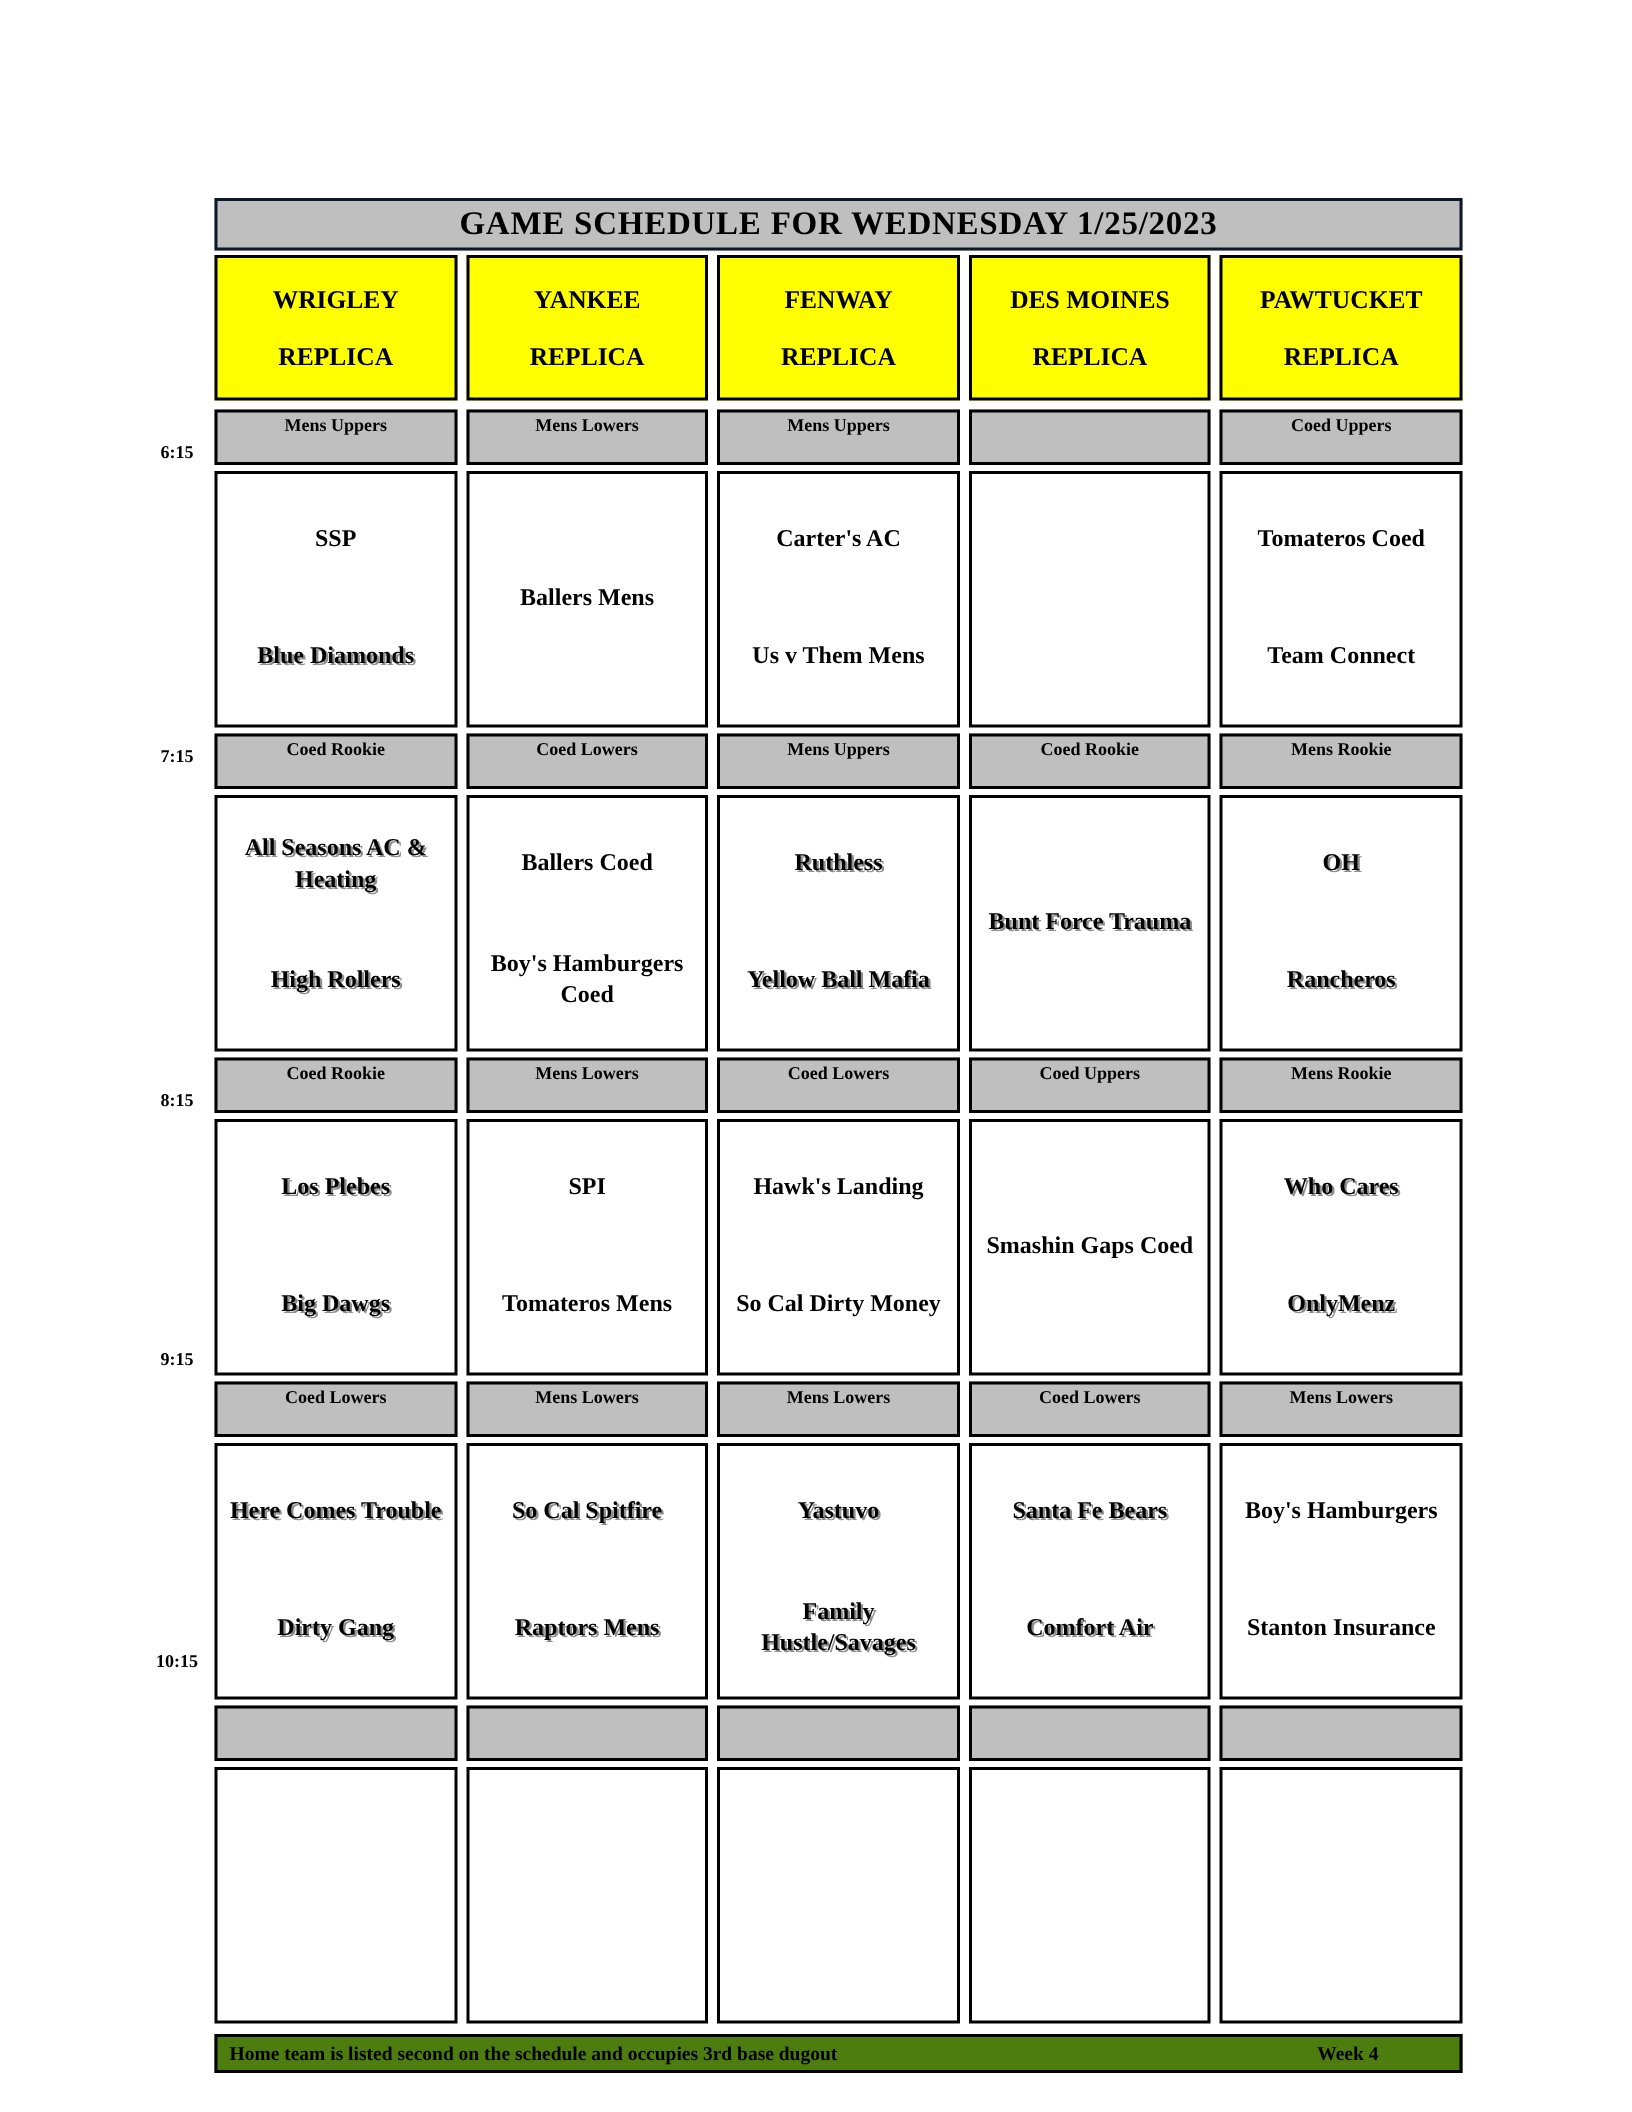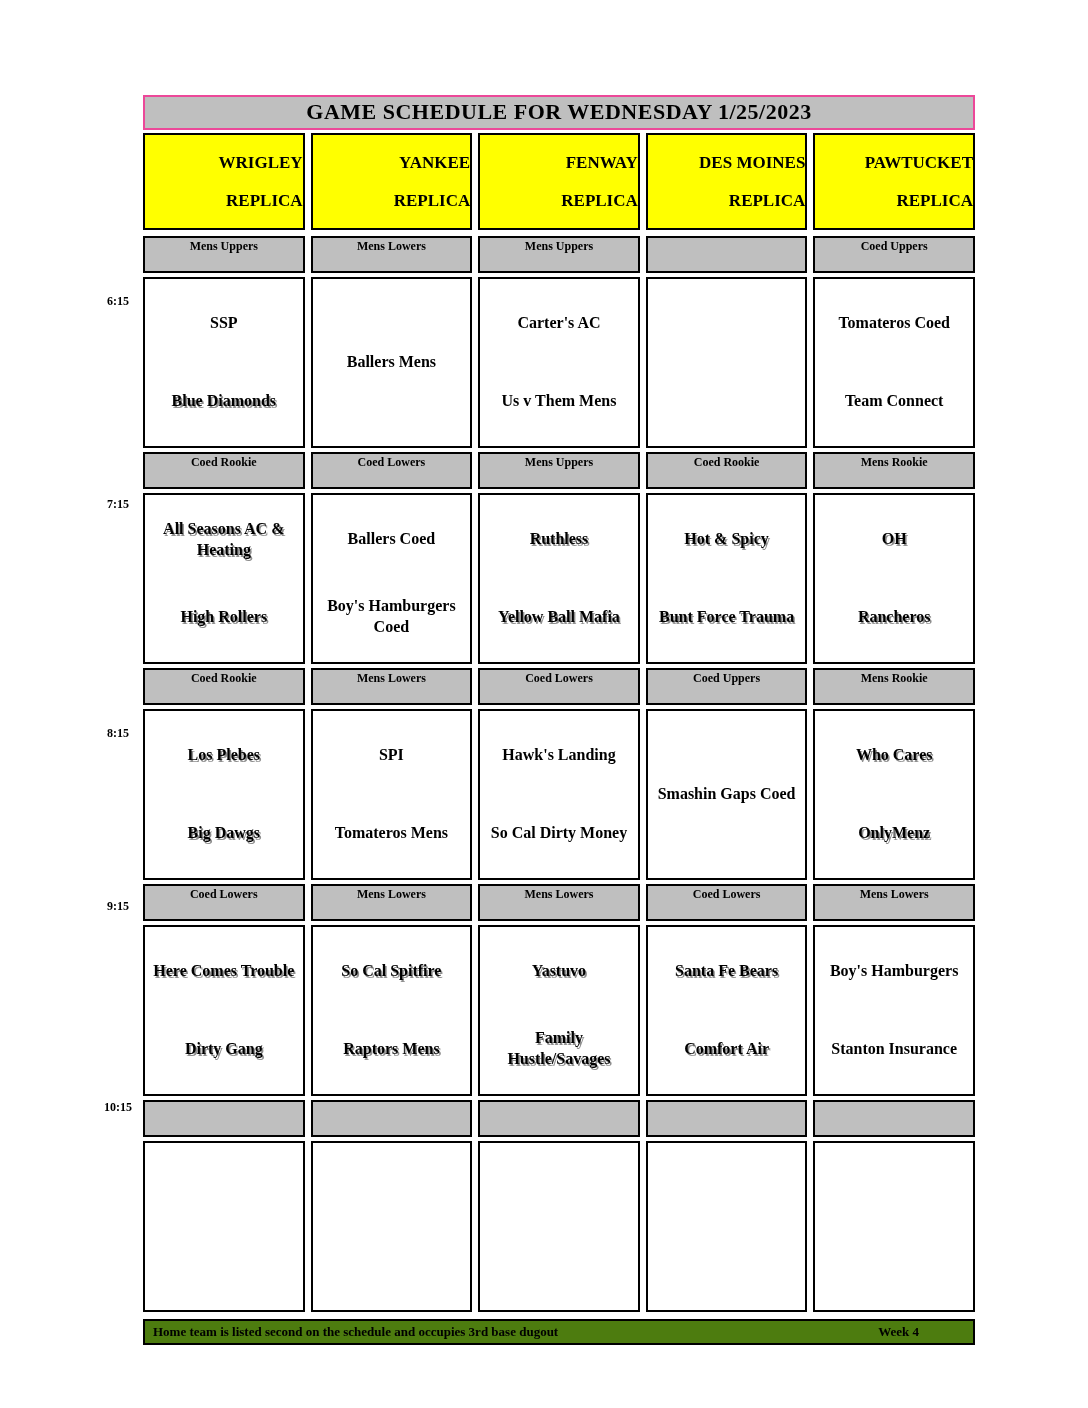--- a/index.html
+++ b/index.html
@@ -5,27 +5,27 @@
   * { margin:0; padding:0; box-sizing:border-box; }
   html,body { background:#ffffff; }
   body { font-family:"Liberation Serif", serif; color:#000; }
   .page { position:relative; width:1088px; height:1408px; background:#fff; overflow:hidden; }
 
   .time-label { position:absolute; left:94px; width:48px; text-align:center;
                 font-size:12px; font-weight:bold; }
 
   .schedule { position:absolute; left:143px; top:95px; width:832px; }
 
-  .title-bar { height:35px; background:#BFBFBF; border:2px solid #ec4899;
+  .title-bar { height:35px; background:#BFBFBF; border:2px solid #0f172a;
                font-size:22px; font-weight:bold; text-align:center; line-height:30px;
-               letter-spacing:0.5px; }
+               letter-spacing:0.5px;margin-top:37px; }
 
   .field-row { display:flex; gap:6px; margin-top:3px; }
   .field-cell { flex:1; height:97px; background:#FFFF00; border:2px solid #000;
-                display:flex; flex-direction:column; align-items:flex-end; justify-content:center;
+                display:flex; flex-direction:column; align-items:center; justify-content:center;
                 gap:18px; font-size:17px; font-weight:bold; text-align:center; }
 
   .division-row { display:flex; gap:6px; margin-top:4px; }
   .field-row + .division-row { margin-top:6px; }
   .division-cell { flex:1; height:37px; background:#BFBFBF; border:2px solid #000;
                    font-size:12px; font-weight:bold; text-align:center; line-height:16px; }
 
   .game-row { display:flex; gap:6px; margin-top:4px; }
   .game-cell { flex:1; height:171px; background:#fff; border:2px solid #000;
                display:flex; flex-direction:column; padding:6px 2px; }
@@ -118,21 +118,20 @@
       </div>
       <div class="game-cell">
         <div class="team plain">Ballers Coed</div>
         <div class="team plain">Boy's Hamburgers Coed</div>
       </div>
       <div class="game-cell">
         <div class="team shadow">Ruthless</div>
         <div class="team shadow">Yellow Ball Mafia</div>
       </div>
       <div class="game-cell">
-        <div class="team shadow">Hot &amp; Spicy</div>
         <div class="team shadow">Bunt Force Trauma</div>
       </div>
       <div class="game-cell">
         <div class="team shadow">OH</div>
         <div class="team shadow">Rancheros</div>
       </div>
     </div>
 
     <div class="division-row">
       <div class="division-cell">Coed Rookie</div>

